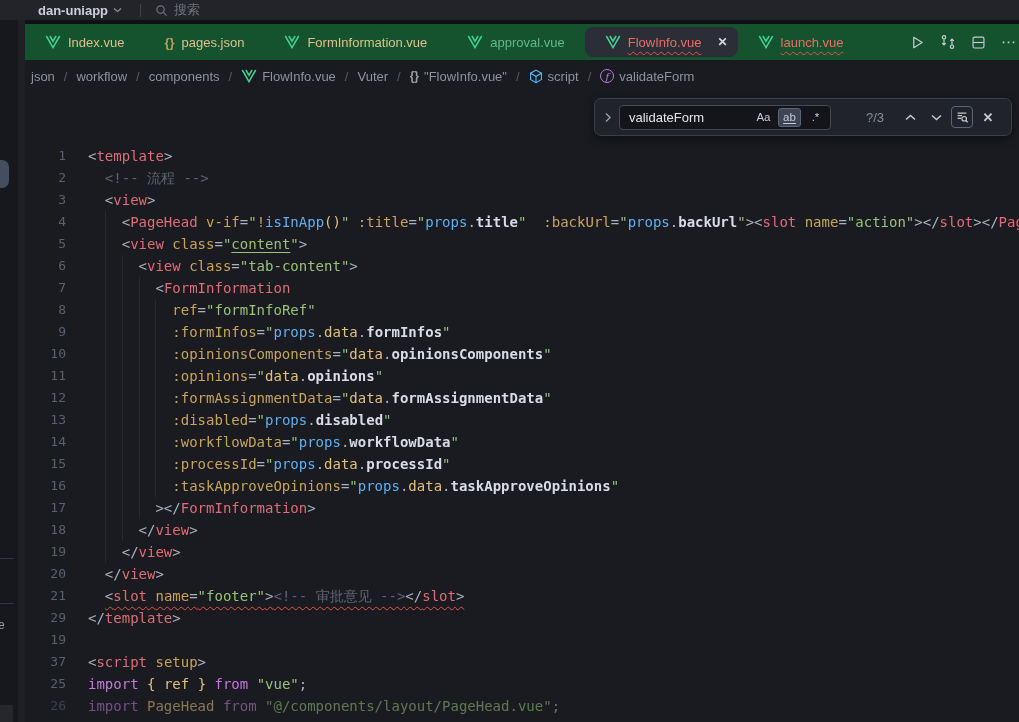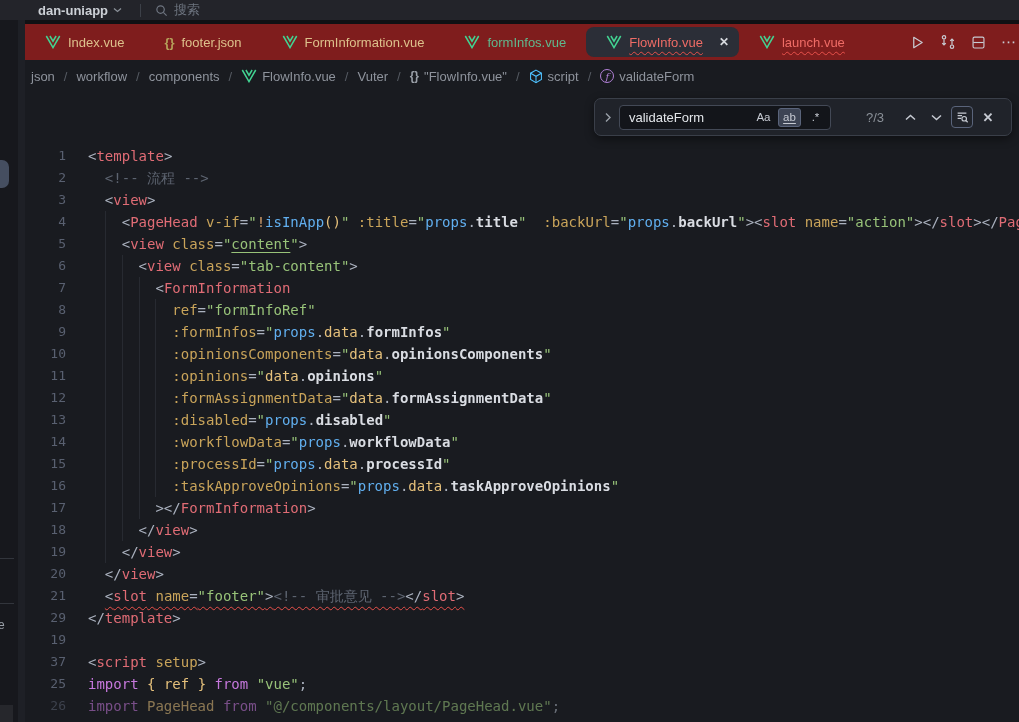--- a/index.html
+++ b/index.html
@@ -18,21 +18,21 @@
   .sidebar { position:absolute; left:0; top:20px; width:18px; height:702px; background:#17181d; }
   .sash { position:absolute; left:18px; top:20px; width:7px; height:702px; background:#1e2026; }
   .side-handle { position:absolute; left:-8px; top:140px; width:17px; height:28px;
                  background:#454e60; border-radius:7px; }
   .side-line { position:absolute; left:0; width:14px; height:1px; background:#32353c; }
   .side-frag { position:absolute; left:-2px; top:598px; color:#9aa0a8; font-size:12px; }
   .side-foot { position:absolute; left:0; top:685px; width:13px; height:17px; background:#26272c; }
 
   
   .tabstrip { position:absolute; left:25px; top:24px; width:994px; height:36px;
-              background:#7f1d1d; display:flex; align-items:center; overflow:hidden; }
+              background:#14532d; display:flex; align-items:center; overflow:hidden; }
   .tabs { display:flex; align-items:center; height:100%; flex:1; min-width:0; }
   .tab { display:flex; align-items:center; gap:7px; padding:0 20px; height:30px;
          font-size:13px; cursor:pointer; white-space:nowrap; }
   .tab.active { background:#2b2e37; border-radius:8px; padding-right:10px; }
   .tab .close { color:#d6d9de; font-size:12px; font-weight:700; margin-left:9px; cursor:pointer; }
   .st-modified { color:#ddc18c; }
   .st-added    { color:#5fb98e; }
   .st-error    { color:#ef6c66; }
   .wavy { text-decoration:underline; text-decoration-style:wavy;
           text-decoration-color:#e8504a; text-decoration-thickness:1px; text-underline-offset:4px; }
@@ -137,39 +137,39 @@
         <span>
           <svg width="16" height="14" viewBox="0 0 16 14">
             <path d="M1.3 1 L8 12.6 L14.7 1" fill="none" stroke="#42d392" stroke-width="1.5"></path>
             <path d="M4.9 1 L8 6.2 L11.1 1" fill="none" stroke="#42d392" stroke-width="1.5"></path>
           </svg>
         </span>
         <span class="st-modified">Index.vue</span>
       </div>
       <div class="tab">
         <span class="json-icon">{}</span>
-        <span class="st-modified">footer.json</span>
+        <span class="st-modified">pages.json</span>
       </div>
       <div class="tab">
         <span>
           <svg width="16" height="14" viewBox="0 0 16 14">
             <path d="M1.3 1 L8 12.6 L14.7 1" fill="none" stroke="#42d392" stroke-width="1.5"></path>
             <path d="M4.9 1 L8 6.2 L11.1 1" fill="none" stroke="#42d392" stroke-width="1.5"></path>
           </svg>
         </span>
         <span class="st-modified">FormInformation.vue</span>
       </div>
       <div class="tab">
         <span>
           <svg width="16" height="14" viewBox="0 0 16 14">
             <path d="M1.3 1 L8 12.6 L14.7 1" fill="none" stroke="#42d392" stroke-width="1.5"></path>
             <path d="M4.9 1 L8 6.2 L11.1 1" fill="none" stroke="#42d392" stroke-width="1.5"></path>
           </svg>
         </span>
-        <span class="st-added">formInfos.vue</span>
+        <span class="st-added">approval.vue</span>
       </div>
       <div class="tab active">
         <span>
           <svg width="16" height="14" viewBox="0 0 16 14">
             <path d="M1.3 1 L8 12.6 L14.7 1" fill="none" stroke="#42d392" stroke-width="1.5"></path>
             <path d="M4.9 1 L8 6.2 L11.1 1" fill="none" stroke="#42d392" stroke-width="1.5"></path>
           </svg>
         </span>
         <span class="st-error wavy">FlowInfo.vue</span>
         <span class="close">✕</span>

